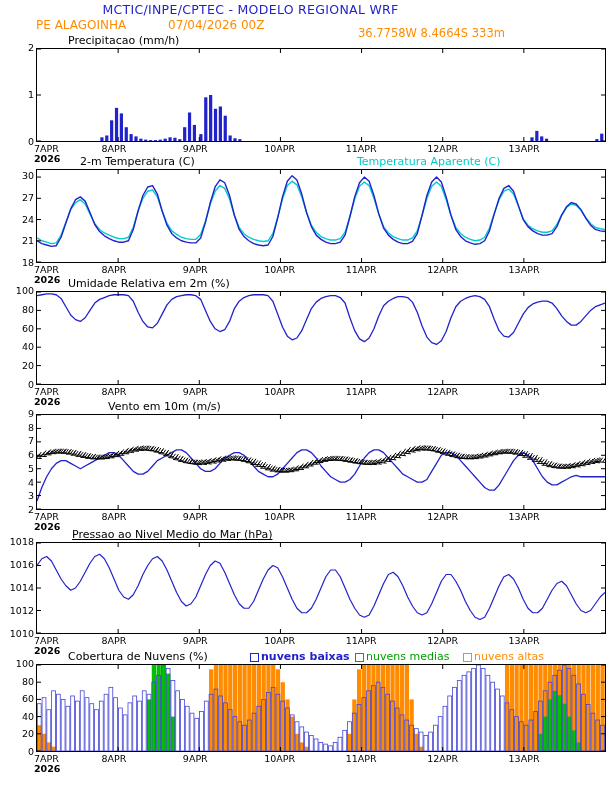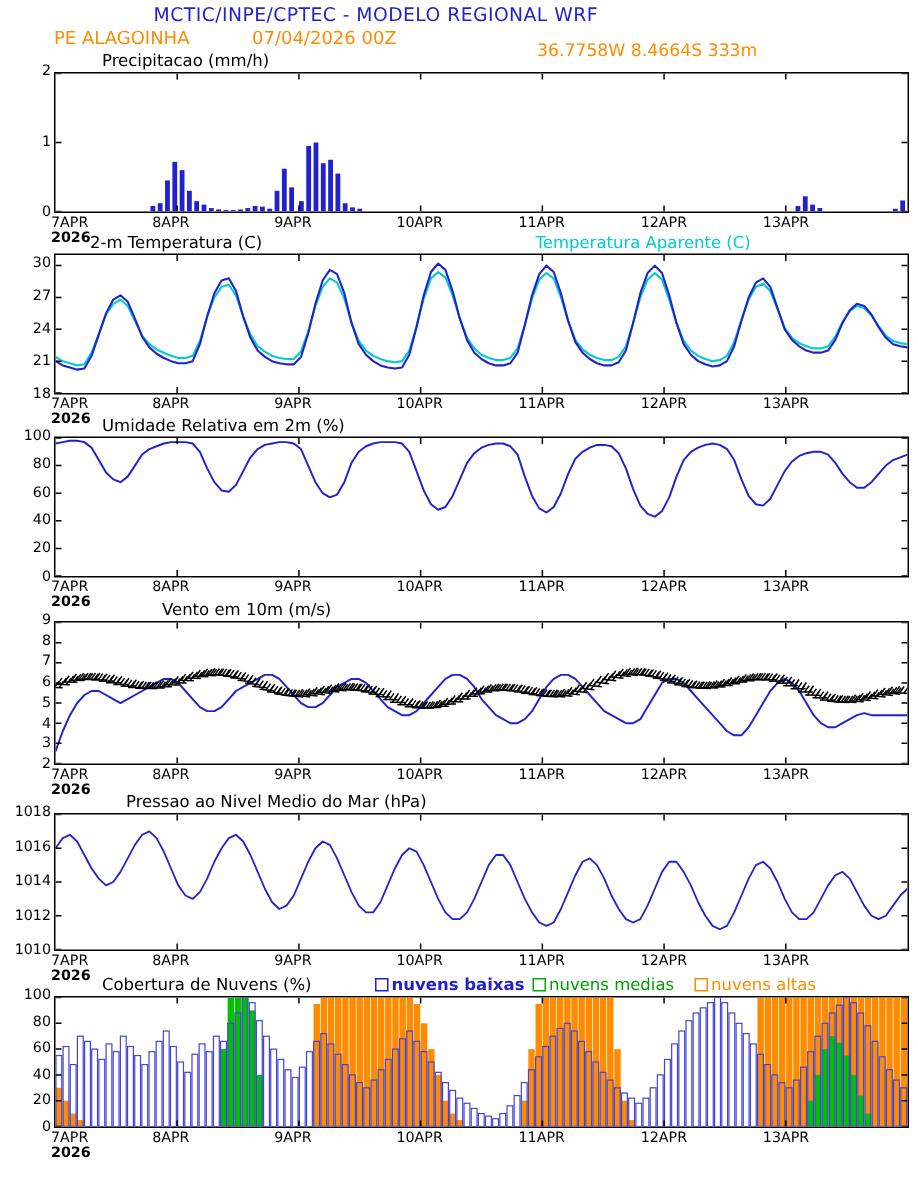--- a/index.html
+++ b/index.html
@@ -115,21 +115,21 @@
       <div class="xlab" style="left: 101.429px; top: 109px;">8APR</div>
       <div class="xlab" style="left: 182.857px; top: 109px;">9APR</div>
       <div class="xlab" style="left: 264.286px; top: 109px;">10APR</div>
       <div class="xlab" style="left: 345.714px; top: 109px;">11APR</div>
       <div class="xlab" style="left: 427.143px; top: 109px;">12APR</div>
       <div class="xlab" style="left: 508.571px; top: 109px;">13APR</div>
       <div class="xyear" style="left: 34px; top: 119px;">2026</div>
     </div>
 
   <div class="panel" style="left:0;top:155px;width:612px;height:116px;">
-    <div class="ptitle" style="left:60px;top:0px;">2-m Temperatura (C)</div>
+    <div class="ptitle" style="left:80px;top:0px;">2-m Temperatura (C)</div>
     <div class="ptitle cyan" style="left:357px;top:0px;">Temperatura Aparente (C)</div>
     <div class="plot" id="plot1" style="left:36px;top:14px;width:570px;height:94px;">
         <svg width="568" height="92" viewBox="0 0 568 92">
           <path d="M0.00 67.94 L4.81 70.77 L9.63 72.18 L14.44 73.60 L19.25 72.89 L24.07 65.11 L28.88 52.37 L33.69 39.63 L38.51 32.55 L43.32 29.72 L48.14 33.97 L52.95 43.88 L57.76 53.78 L62.58 59.45 L67.39 62.98 L72.20 65.11 L77.02 67.23 L81.83 68.65 L86.64 68.65 L91.46 67.23 L96.27 57.32 L101.08 41.05 L105.90 28.31 L110.71 21.23 L115.53 19.82 L120.34 26.89 L125.15 41.05 L129.97 53.08 L134.78 60.86 L139.59 64.40 L144.41 67.23 L149.22 68.65 L154.03 69.35 L158.85 69.35 L163.66 64.40 L168.47 50.95 L173.29 33.97 L178.10 21.23 L182.92 15.57 L187.73 18.40 L192.54 29.02 L197.36 45.29 L202.17 57.32 L206.98 63.69 L211.80 67.23 L216.61 69.35 L221.42 70.77 L226.24 71.48 L231.05 70.77 L235.86 63.69 L240.68 47.42 L245.49 29.02 L250.31 15.57 L255.12 11.32 L259.93 14.86 L264.75 26.89 L269.56 42.46 L274.37 55.20 L279.19 62.28 L284.00 66.52 L288.81 68.65 L293.63 70.06 L298.44 70.06 L303.25 68.65 L308.07 62.28 L312.88 46.71 L317.69 29.02 L322.51 16.28 L327.32 12.03 L332.14 15.57 L336.95 28.31 L341.76 43.88 L346.58 56.62 L351.39 62.98 L356.20 66.52 L361.02 68.65 L365.83 70.06 L370.64 70.06 L375.46 67.94 L380.27 60.86 L385.08 45.29 L389.90 28.31 L394.71 16.28 L399.53 12.03 L404.34 16.28 L409.15 29.72 L413.97 45.29 L418.78 57.32 L423.59 63.69 L428.41 67.23 L433.22 69.35 L438.03 70.77 L442.85 70.06 L447.66 67.23 L452.47 58.03 L457.29 43.17 L462.10 29.72 L466.92 21.23 L471.73 19.11 L476.54 24.06 L481.36 36.09 L486.17 48.83 L490.98 55.20 L495.80 58.74 L500.61 60.86 L505.42 62.28 L510.24 62.28 L515.05 60.86 L519.86 54.49 L524.68 44.58 L529.49 37.51 L534.31 33.97 L539.12 35.38 L543.93 40.34 L548.75 47.42 L553.56 53.78 L558.37 57.32 L563.19 58.74 L568.00 59.45 " stroke="#00cccc" stroke-width="1.4" fill="none" stroke-linejoin="round"></path>
           <path d="M0.00 70.77 L4.81 73.60 L9.63 75.02 L14.44 76.43 L19.25 75.72 L24.07 67.23 L28.88 53.08 L33.69 38.92 L38.51 29.72 L43.32 26.89 L48.14 31.14 L52.95 42.46 L57.76 54.49 L62.58 61.57 L67.39 65.82 L72.20 68.65 L77.02 70.77 L81.83 72.18 L86.64 72.18 L91.46 70.77 L96.27 59.45 L101.08 41.05 L105.90 25.48 L110.71 16.98 L115.53 15.57 L120.34 24.06 L125.15 41.05 L129.97 55.20 L134.78 63.69 L139.59 67.94 L144.41 70.77 L149.22 72.18 L154.03 72.89 L158.85 72.89 L163.66 67.94 L168.47 52.37 L173.29 32.55 L178.10 16.98 L182.92 9.91 L187.73 12.74 L192.54 25.48 L197.36 45.29 L202.17 59.45 L206.98 66.52 L211.80 70.77 L216.61 73.60 L221.42 75.02 L226.24 75.72 L231.05 75.02 L235.86 66.52 L240.68 48.12 L245.49 26.89 L250.31 11.32 L255.12 5.66 L259.93 9.91 L264.75 24.06 L269.56 42.46 L274.37 56.62 L279.19 65.11 L284.00 69.35 L288.81 72.18 L293.63 73.60 L298.44 73.60 L303.25 72.18 L308.07 65.11 L312.88 46.71 L317.69 26.89 L322.51 12.74 L327.32 7.08 L332.14 11.32 L336.95 25.48 L341.76 43.88 L346.58 58.03 L351.39 65.11 L356.20 69.35 L361.02 72.18 L365.83 73.60 L370.64 73.60 L375.46 71.48 L380.27 63.69 L385.08 45.29 L389.90 25.48 L394.71 12.03 L399.53 7.08 L404.34 12.03 L409.15 26.89 L413.97 45.29 L418.78 59.45 L423.59 66.52 L428.41 70.77 L433.22 72.89 L438.03 74.31 L442.85 73.60 L447.66 70.77 L452.47 60.86 L457.29 43.88 L462.10 28.31 L466.92 18.40 L471.73 15.57 L476.54 21.23 L481.36 35.38 L486.17 49.54 L490.98 56.62 L495.80 60.86 L500.61 63.69 L505.42 65.11 L510.24 65.11 L515.05 63.69 L519.86 56.62 L524.68 45.29 L529.49 36.80 L534.31 32.55 L539.12 33.97 L543.93 39.63 L548.75 48.12 L553.56 55.20 L558.37 59.45 L563.19 60.86 L568.00 61.57 " stroke="#2222cc" stroke-width="1.4" fill="none" stroke-linejoin="round"></path>
           <line x1="81.14285714285714" y1="92" x2="81.14285714285714" y2="88" stroke="#000" stroke-width="1"></line>
           <line x1="81.14285714285714" y1="0" x2="81.14285714285714" y2="4" stroke="#000" stroke-width="1"></line>
           <line x1="162.28571428571428" y1="92" x2="162.28571428571428" y2="88" stroke="#000" stroke-width="1"></line>
           <line x1="162.28571428571428" y1="0" x2="162.28571428571428" y2="4" stroke="#000" stroke-width="1"></line>
           <line x1="243.42857142857142" y1="92" x2="243.42857142857142" y2="88" stroke="#000" stroke-width="1"></line>
@@ -741,21 +741,21 @@
       <div class="xlab" style="left: 101.429px; top: 111px;">8APR</div>
       <div class="xlab" style="left: 182.857px; top: 111px;">9APR</div>
       <div class="xlab" style="left: 264.286px; top: 111px;">10APR</div>
       <div class="xlab" style="left: 345.714px; top: 111px;">11APR</div>
       <div class="xlab" style="left: 427.143px; top: 111px;">12APR</div>
       <div class="xlab" style="left: 508.571px; top: 111px;">13APR</div>
       <div class="xyear" style="left: 34px; top: 121px;">2026</div>
     </div>
 
   <div class="panel" style="left:0;top:528px;width:612px;height:116px;">
-    <div class="ptitle" style="left:84px;top:0px;">Pressao ao Nivel Medio do Mar (hPa)</div>
+    <div class="ptitle" style="left:72px;top:0px;text-decoration:underline;">Pressao ao Nivel Medio do Mar (hPa)</div>
     <div class="plot" id="plot4" style="left:36px;top:14px;width:570px;height:92px;">
         <svg width="568" height="90" viewBox="0 0 568 90">
           <path d="M0.00 22.50 L4.81 15.75 L9.63 13.50 L14.44 18.00 L19.25 27.00 L24.07 36.00 L28.88 42.75 L33.69 47.25 L38.51 45.00 L43.32 38.25 L48.14 29.25 L52.95 20.25 L57.76 13.50 L62.58 11.25 L67.39 15.75 L72.20 24.75 L77.02 36.00 L81.83 47.25 L86.64 54.00 L91.46 56.25 L96.27 51.75 L101.08 42.75 L105.90 31.50 L110.71 22.50 L115.53 15.75 L120.34 13.50 L125.15 18.00 L129.97 27.00 L134.78 38.25 L139.59 49.50 L144.41 58.50 L149.22 63.00 L154.03 60.75 L158.85 54.00 L163.66 42.75 L168.47 31.50 L173.29 22.50 L178.10 18.00 L182.92 20.25 L187.73 29.25 L192.54 40.50 L197.36 51.75 L202.17 60.75 L206.98 65.25 L211.80 65.25 L216.61 58.50 L221.42 47.25 L226.24 36.00 L231.05 27.00 L235.86 22.50 L240.68 24.75 L245.49 33.75 L250.31 45.00 L255.12 56.25 L259.93 65.25 L264.75 69.75 L269.56 69.75 L274.37 65.25 L279.19 56.25 L284.00 45.00 L288.81 33.75 L293.63 27.00 L298.44 27.00 L303.25 33.75 L308.07 45.00 L312.88 56.25 L317.69 65.25 L322.51 72.00 L327.32 74.25 L332.14 72.00 L336.95 63.00 L341.76 51.75 L346.58 40.50 L351.39 31.50 L356.20 29.25 L361.02 33.75 L365.83 42.75 L370.64 54.00 L375.46 63.00 L380.27 69.75 L385.08 72.00 L389.90 69.75 L394.71 60.75 L399.53 49.50 L404.34 38.25 L409.15 31.50 L413.97 31.50 L418.78 38.25 L423.59 47.25 L428.41 58.50 L433.22 67.50 L438.03 74.25 L442.85 76.50 L447.66 74.25 L452.47 65.25 L457.29 54.00 L462.10 42.75 L466.92 33.75 L471.73 31.50 L476.54 36.00 L481.36 45.00 L486.17 56.25 L490.98 65.25 L495.80 69.75 L500.61 69.75 L505.42 65.25 L510.24 56.25 L515.05 47.25 L519.86 40.50 L524.68 38.25 L529.49 42.75 L534.31 51.75 L539.12 60.75 L543.93 67.50 L548.75 69.75 L553.56 67.50 L558.37 60.75 L563.19 54.00 L568.00 49.50 " stroke="#2222cc" stroke-width="1.2" fill="none" stroke-linejoin="round"></path>
           <line x1="81.14285714285714" y1="90" x2="81.14285714285714" y2="86" stroke="#000" stroke-width="1"></line>
           <line x1="81.14285714285714" y1="0" x2="81.14285714285714" y2="4" stroke="#000" stroke-width="1"></line>
           <line x1="162.28571428571428" y1="90" x2="162.28571428571428" y2="86" stroke="#000" stroke-width="1"></line>
           <line x1="162.28571428571428" y1="0" x2="162.28571428571428" y2="4" stroke="#000" stroke-width="1"></line>
           <line x1="243.42857142857142" y1="90" x2="243.42857142857142" y2="86" stroke="#000" stroke-width="1"></line>
           <line x1="243.42857142857142" y1="0" x2="243.42857142857142" y2="4" stroke="#000" stroke-width="1"></line>
           <line x1="324.57142857142856" y1="90" x2="324.57142857142856" y2="86" stroke="#000" stroke-width="1"></line>

